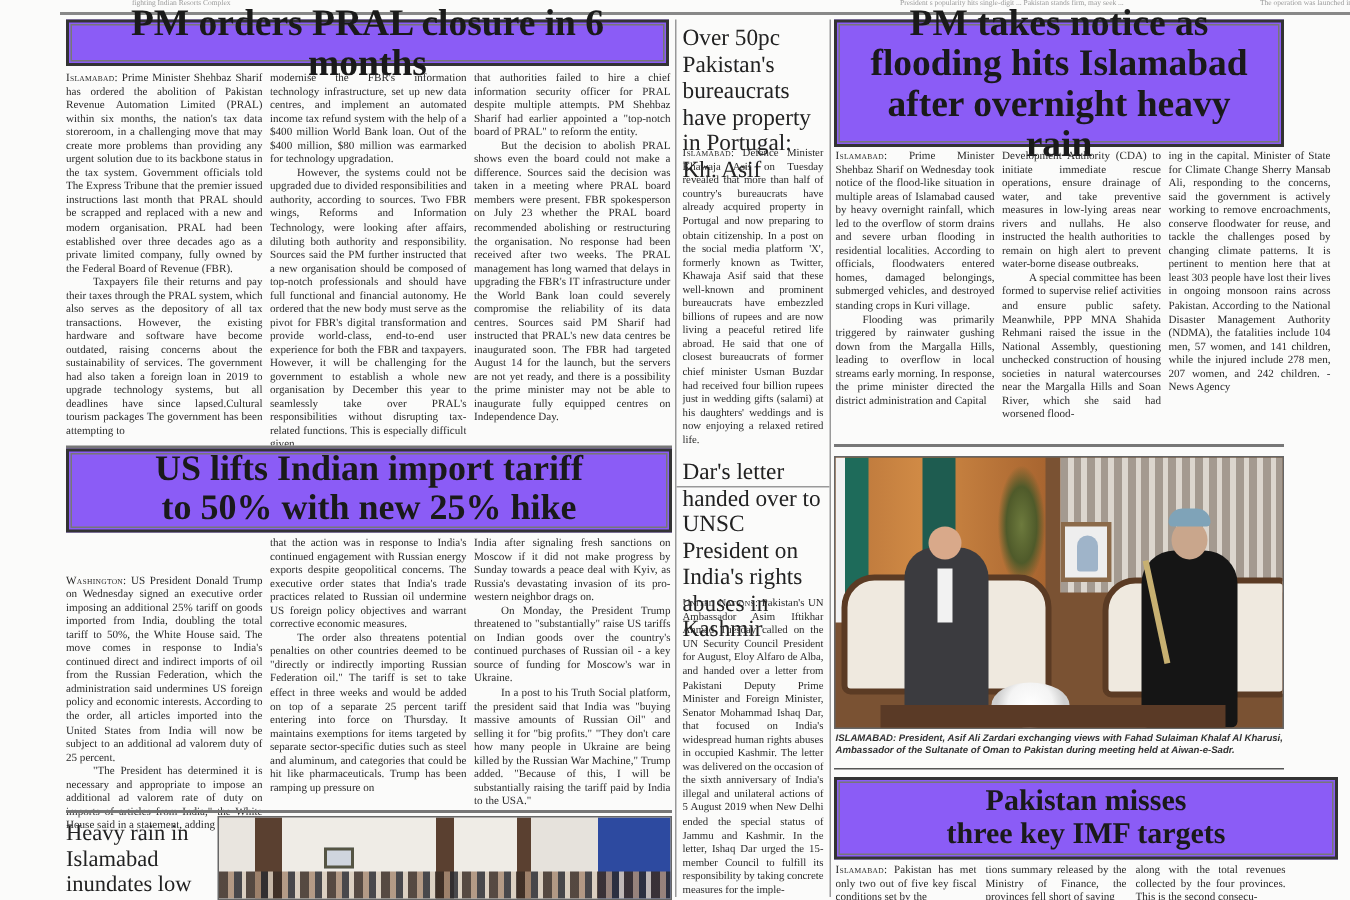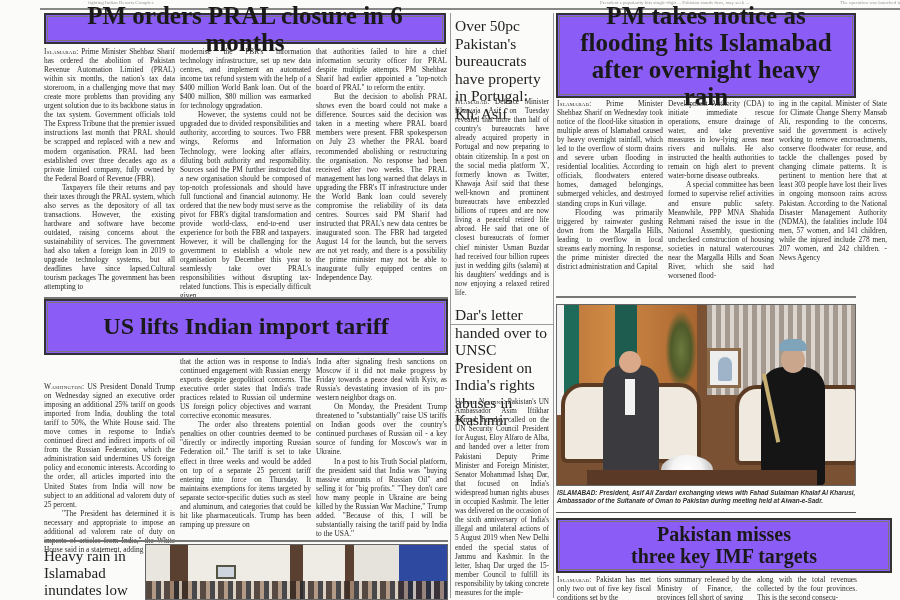--- a/index.html
+++ b/index.html
@@ -77,31 +77,32 @@
   <p>A special committee has been formed to supervise relief activities and ensure public safety. Meanwhile, PPP MNA Shahida Rehmani raised the issue in the National Assembly, questioning unchecked construction of housing societies in natural watercourses near the Margalla Hills and Soan River, which she said had worsened flood-</p>
 </div>
 <div class="col" style="left:779px;top:99px;width:108px;height:195px;">
   <p>ing in the capital. Minister of State for Climate Change Sherry Mansab Ali, responding to the concerns, said the government is actively working to remove encroachments, conserve floodwater for reuse, and tackle the challenges posed by changing climate patterns. It is pertinent to mention here that at least 303 people have lost their lives in ongoing monsoon rains across Pakistan. According to the National Disaster Management Authority (NDMA), the fatalities include 104 men, 57 women, and 141 children, while the injured include 278 men, 207 women, and 242 children. -News Agency</p>
 </div>
 <div class="hrule" style="left:556px;top:296px;width:300px;"></div>
 
 <div class="hbox" style="left:44px;top:299px;width:404px;height:56px;font-size:24px;flex-direction:column;">
   <div class="inner"></div>
   <span>US lifts Indian import tariff</span>
+  <span>to 50% with new 25% hike</span>
 </div>
 <div class="col" style="left:44px;top:357px;width:131px;height:183px;margin-top:25px;">
   <p><span class="dateline">Washington:</span> <span>US President Donald Trump on Wednesday signed an executive order imposing an additional 25% tariff on goods imported from India, doubling the total tariff to 50%, the White House said. The move comes in response to India's continued direct and indirect imports of oil from the Russian Federation, which the administration said undermines US foreign policy and economic interests. According to the order, all articles imported into the United States from India will now be subject to an additional ad valorem duty of 25 percent.</span></p>
   <p>"The President has determined it is necessary and appropriate to impose an additional ad valorem rate of duty on imports of articles from India," the White House said in a statement, adding</p>
 </div>
 <div class="col" style="left:180px;top:357px;width:131px;height:183px;">
   <p>that the action was in response to India's continued engagement with Russian energy exports despite geopolitical concerns. The executive order states that India's trade practices related to Russian oil undermine US foreign policy objectives and warrant corrective economic measures.</p>
   <p>The order also threatens potential penalties on other countries deemed to be "directly or indirectly importing Russian Federation oil." The tariff is set to take effect in three weeks and would be added on top of a separate 25 percent tariff entering into force on Thursday. It maintains exemptions for items targeted by separate sector-specific duties such as steel and aluminum, and categories that could be hit like pharmaceuticals. Trump has been ramping up pressure on</p>
 </div>
 <div class="col" style="left:316px;top:357px;width:131px;height:183px;">
-  <p>India after signaling fresh sanctions on Moscow if it did not make progress by Friday towards a peace deal with Kyiv, as Russia's devastating invasion of its pro-western neighbor drags on.</p>
+  <p>India after signaling fresh sanctions on Moscow if it did not make progress by Sunday towards a peace deal with Kyiv, as Russia's devastating invasion of its pro-western neighbor drags on.</p>
   <p>On Monday, the President Trump threatened to "substantially" raise US tariffs on Indian goods over the country's continued purchases of Russian oil - a key source of funding for Moscow's war in Ukraine.</p>
   <p>In a post to his Truth Social platform, the president said that India was "buying massive amounts of Russian Oil" and selling it for "big profits." "They don't care how many people in Ukraine are being killed by the Russian War Machine," Trump added. "Because of this, I will be substantially raising the tariff paid by India to the USA."</p>
 </div>
 <div class="hrule" style="left:44px;top:540px;width:404px;"></div>
 
 <div class="sidehead" style="left:44px;top:548px;width:95px;font-size:15px;line-height:17px;">Heavy rain in Islamabad inundates low</div>
 <div class="photo" style="left:145px;top:544px;width:303px;height:56px;background:linear-gradient(90deg,#e9e5df 0%,#e9e5df 8%,#5a4030 8%,#5a4030 14%,#efece6 14%,#efece6 48%,#5a4030 48%,#5a4030 52%,#efece6 52%,#efece6 66%,#5a4030 66%,#5a4030 69%,#e6e2dc 69%,#e6e2dc 84%,#2d4aa0 84%,#2d4aa0 100%);">
   <div style="position:absolute;left:0;right:0;bottom:0;height:18px;background:repeating-linear-gradient(90deg,#3b2d25 0 6px,#a98c75 6px 10px,#2b2b30 10px 15px,#d8cbbb 15px 18px);opacity:.85;"></div>
   <div style="position:absolute;left:70px;top:20px;width:20px;height:14px;border:2px solid #554;background:#cfd5de;"></div>
 </div>

